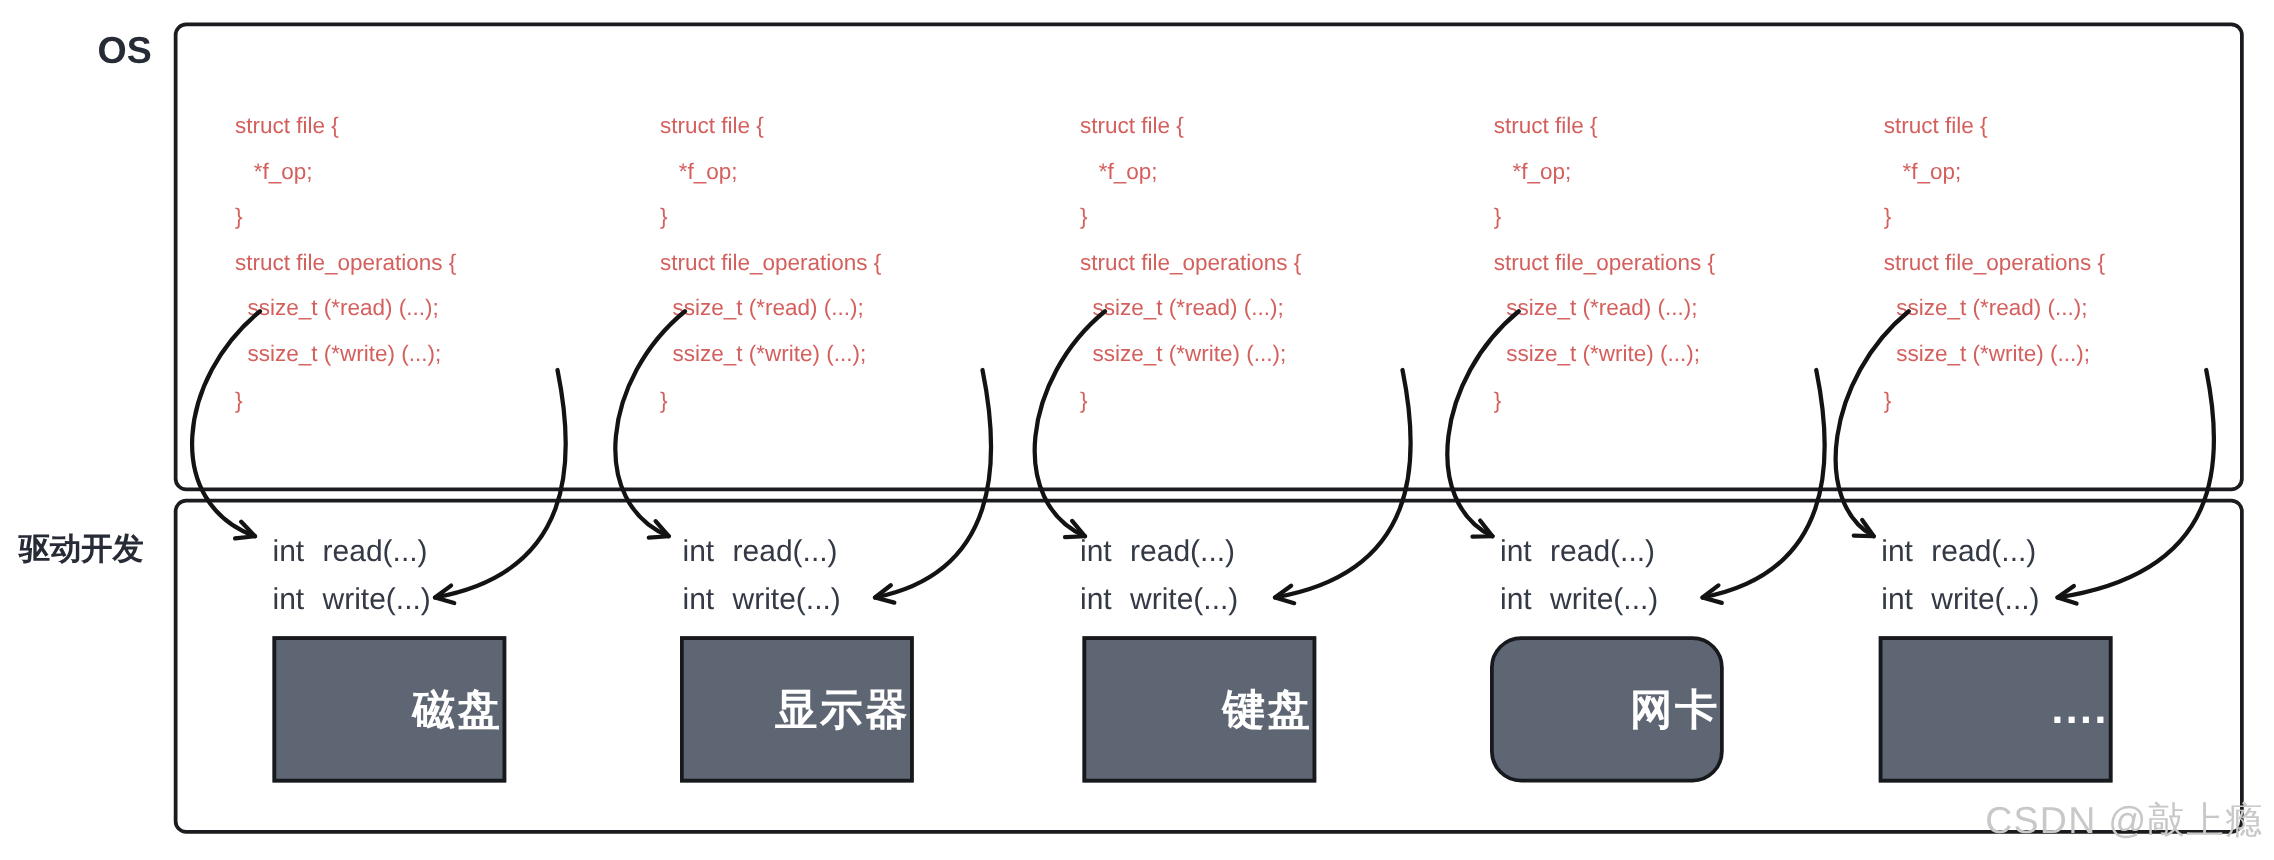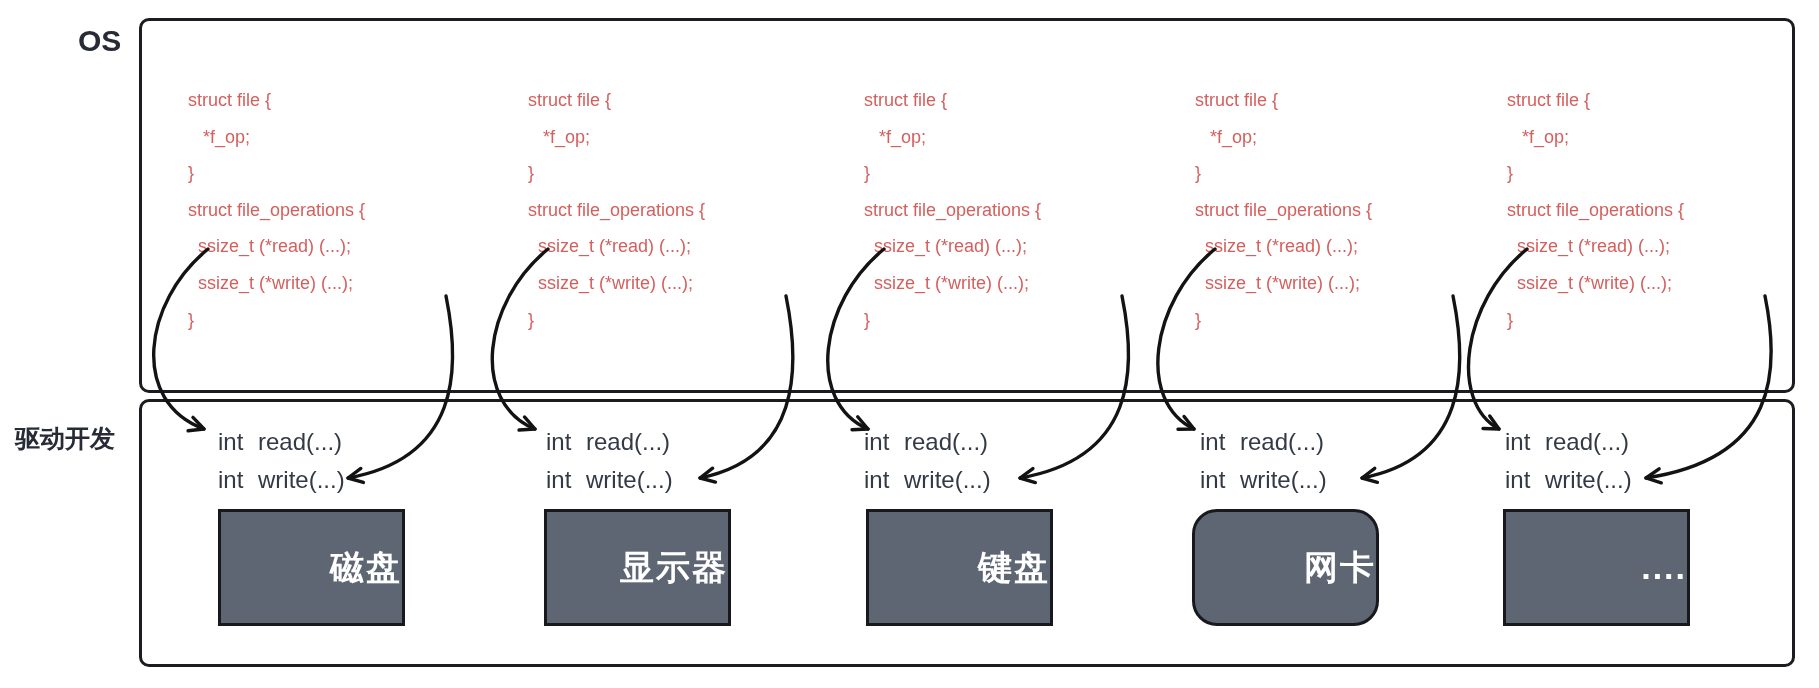--- a/index.html
+++ b/index.html
@@ -147,13 +147,14 @@
       <path d="M 1215 249 C 1150 302, 1137 402, 1194 429" fill="none" stroke="#131313" stroke-width="3.4" stroke-linecap="round" stroke-linejoin="round"></path>
       <path d="M 1178.002485279783 429.28199783055845 L 1194 429 L 1184.084025195453 416.44319134192176" fill="none" stroke="#131313" stroke-width="3.4" stroke-linecap="round" stroke-linejoin="round"></path>
       <path d="M 1453 296 C 1468 370, 1466 458, 1362 478" fill="none" stroke="#131313" stroke-width="3.4" stroke-linecap="round" stroke-linejoin="round"></path>
       <path d="M 1374.7374541837894 468.317166689658 L 1362 478 L 1377.4202843571125 482.2678835909378" fill="none" stroke="#131313" stroke-width="3.4" stroke-linecap="round" stroke-linejoin="round"></path>
       <path d="M 1527 249 C 1462 302, 1449 402, 1499 429" fill="none" stroke="#131313" stroke-width="3.4" stroke-linecap="round" stroke-linejoin="round"></path>
       <path d="M 1483.009873753917 428.4379834216627 L 1499 429 L 1489.7600005130616 415.9377486825058" fill="none" stroke="#131313" stroke-width="3.4" stroke-linecap="round" stroke-linejoin="round"></path>
       <path d="M 1765 296 C 1780 370, 1778 458, 1646 478" fill="none" stroke="#131313" stroke-width="3.4" stroke-linecap="round" stroke-linejoin="round"></path>
       <path d="M 1659.11096291668 468.8292502270839 L 1646 478 L 1661.23914898421 482.8752782727813" fill="none" stroke="#131313" stroke-width="3.4" stroke-linecap="round" stroke-linejoin="round"></path>
     </svg>
 
+  <div class="watermark">CSDN @敲上瘾</div>
 </div>
 
 </body></html>

